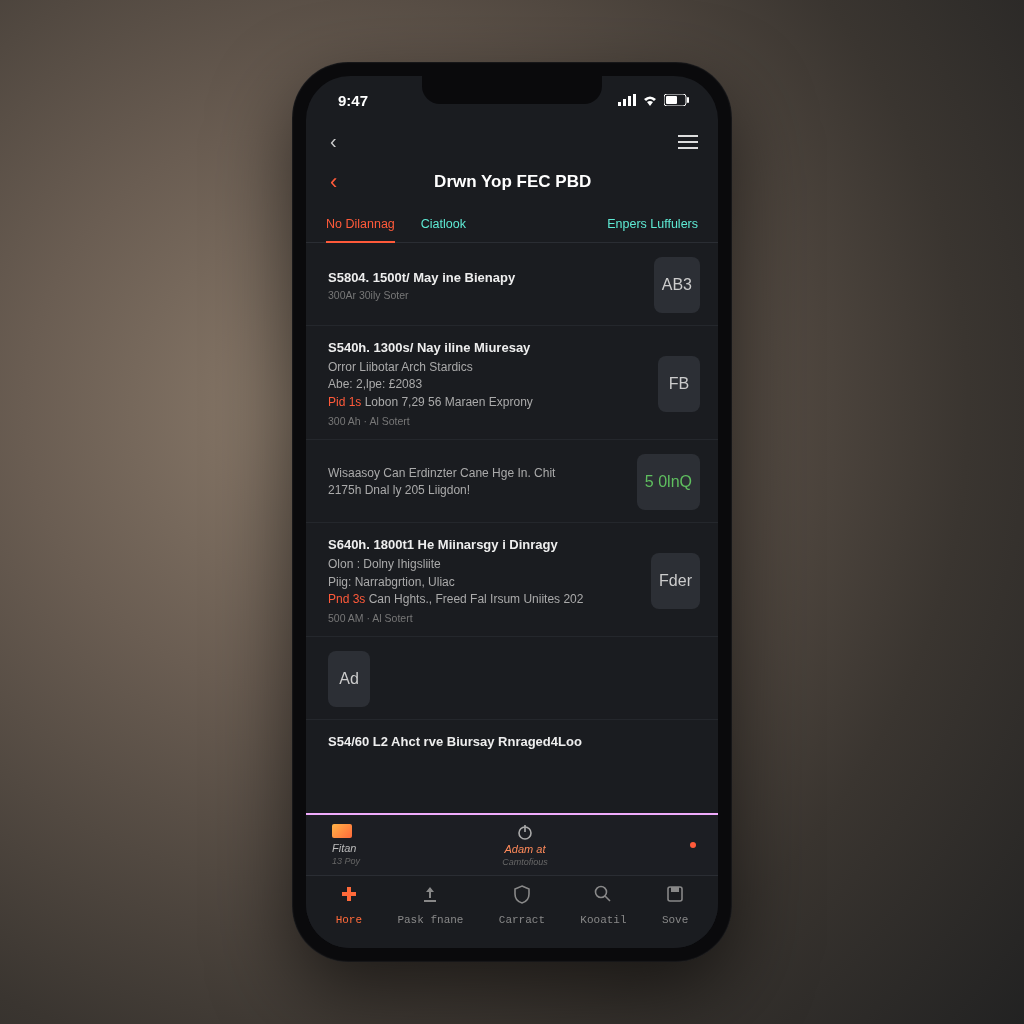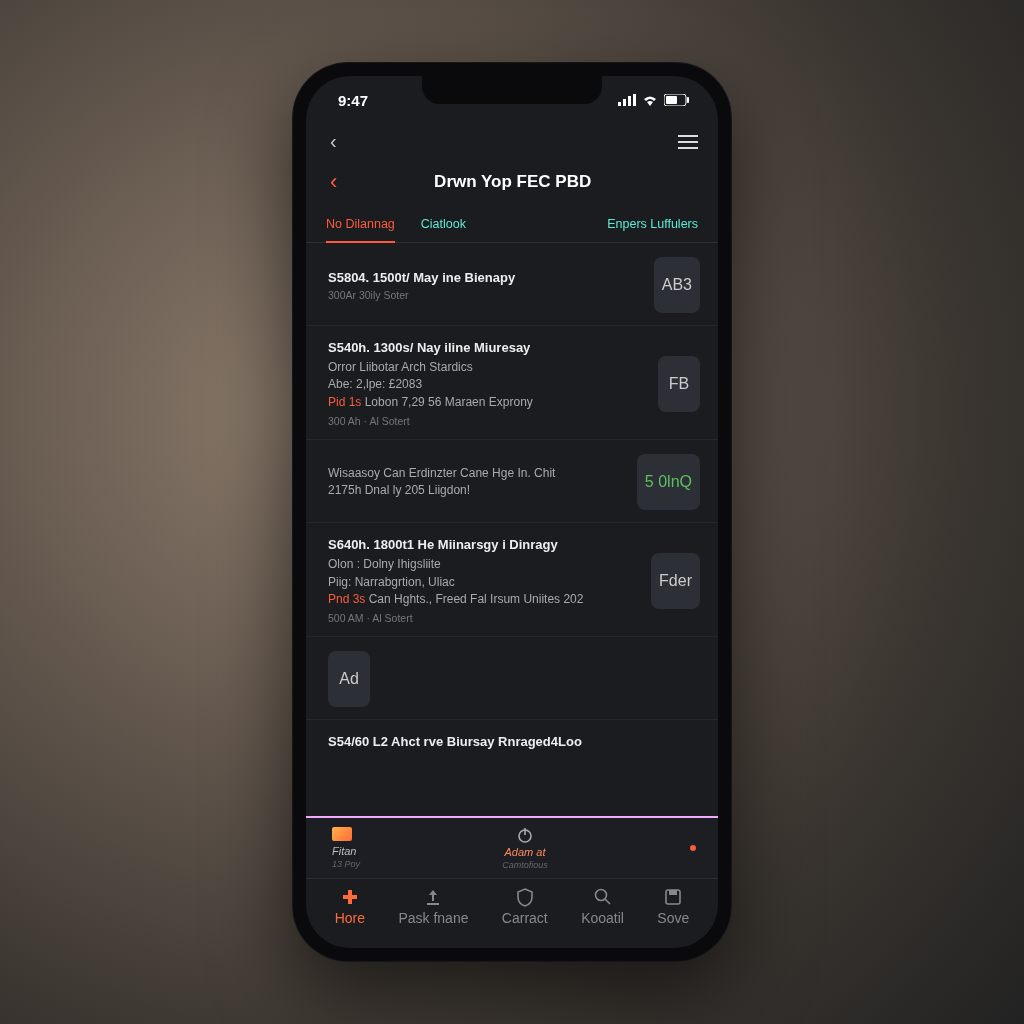--- a/index.html
+++ b/index.html
@@ -83,21 +83,21 @@
   .qcol .ql { color: #bbb; font-size: 11px; }
   .qcol .qs { color: #666; font-size: 9px; }
   .qcol.left { align-items: flex-start; }
   .qcol.left .card-icon { width: 20px; height: 14px; background: linear-gradient(135deg,#ffb347,#ff6a3a); border-radius: 2px; margin-bottom: 2px; }
   .qcol.center .ql { color: #ff8a5a; }
   .dot-accent { width: 6px; height: 6px; border-radius: 50%; background: #ff5a3a; }
   .tabbar {
     display: flex; justify-content: space-around; align-items: flex-end;
     padding: 8px 12px 22px 12px; border-top: 1px solid #2a2d33; background: #1a1c20;
   }
-  .titem { display: flex; flex-direction: column; align-items: center; gap: 3px; color: #888; font-size: 14px; }
+  .titem { display: flex; flex-direction: column; align-items: center; gap: 10px; color: #888; font-size: 11px; font-family: Liberation Mono, monospace; }
   .titem.active { color: #ff6a3a; }
   .titem svg { display: block; }
 </style>
 </head>
 <body>
 
 <div class="phone">
   <div class="screen">
     <div class="notch"></div>
 

